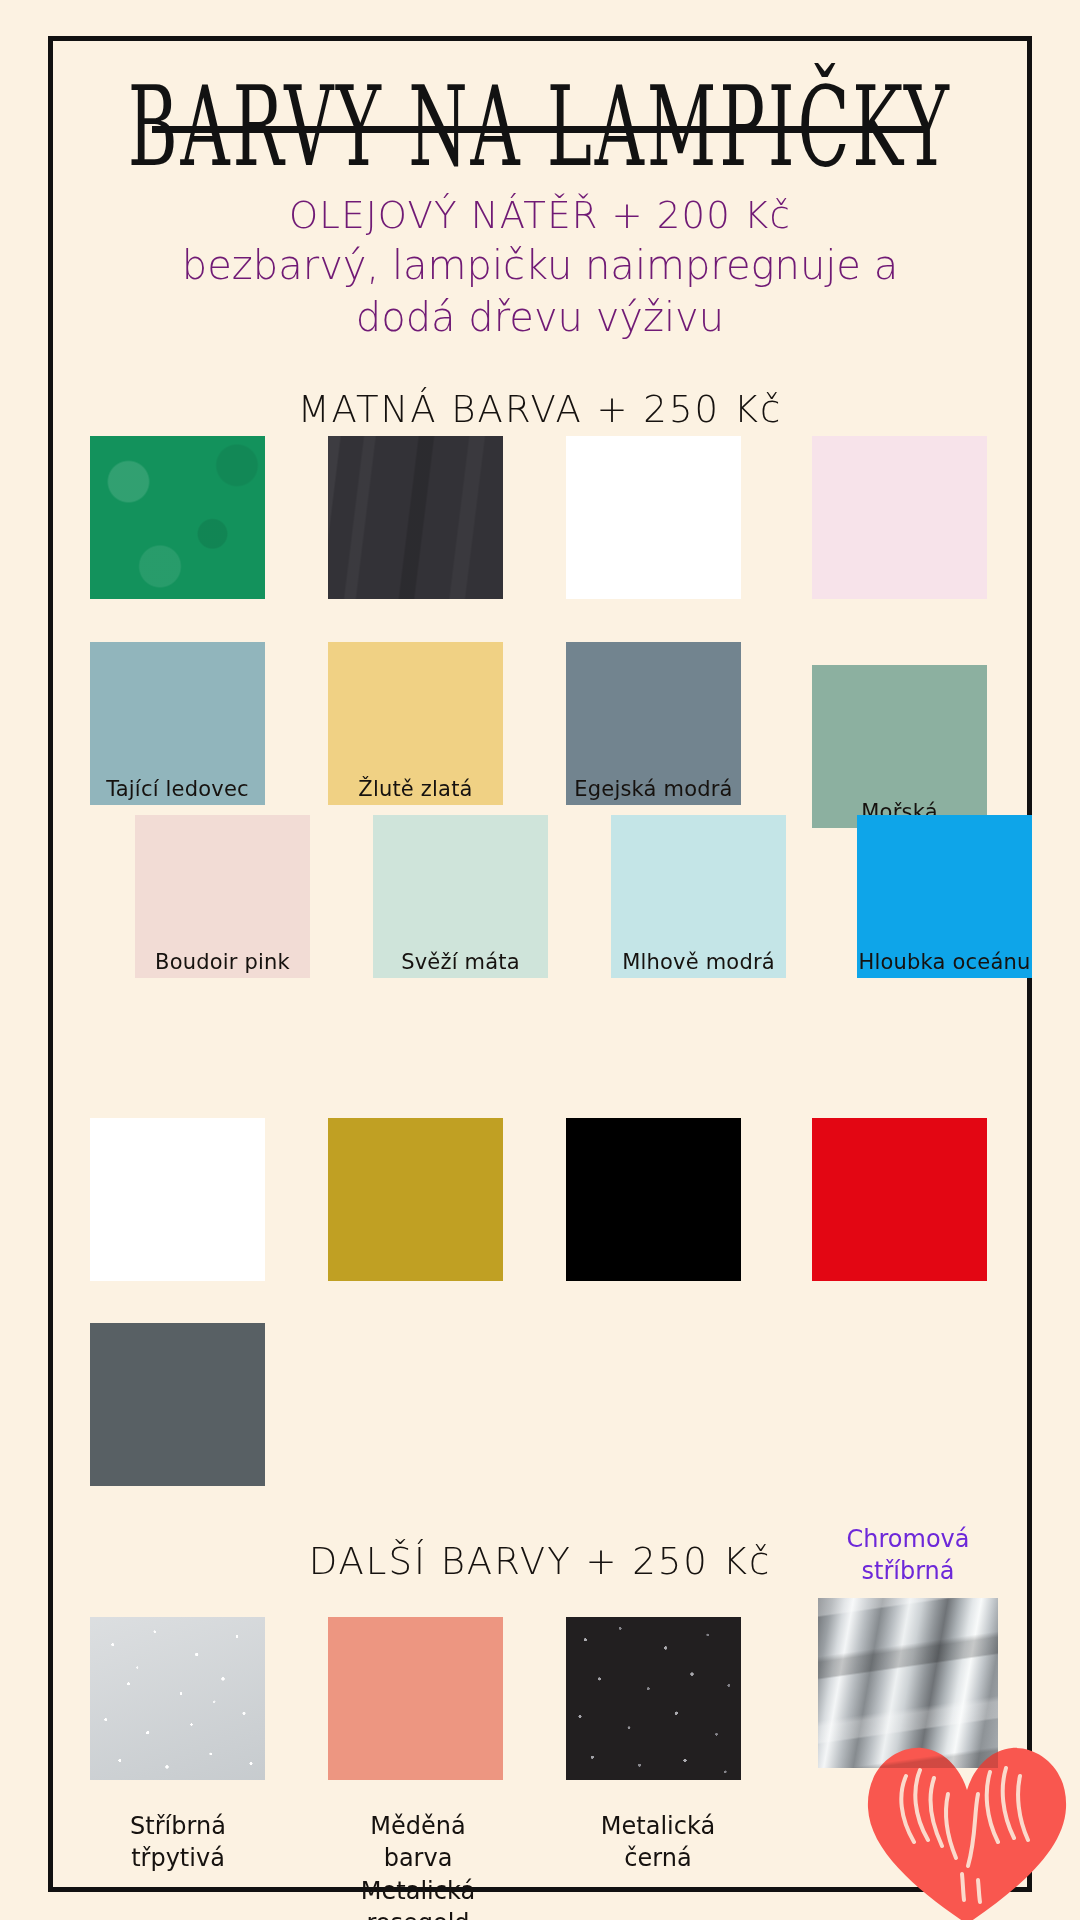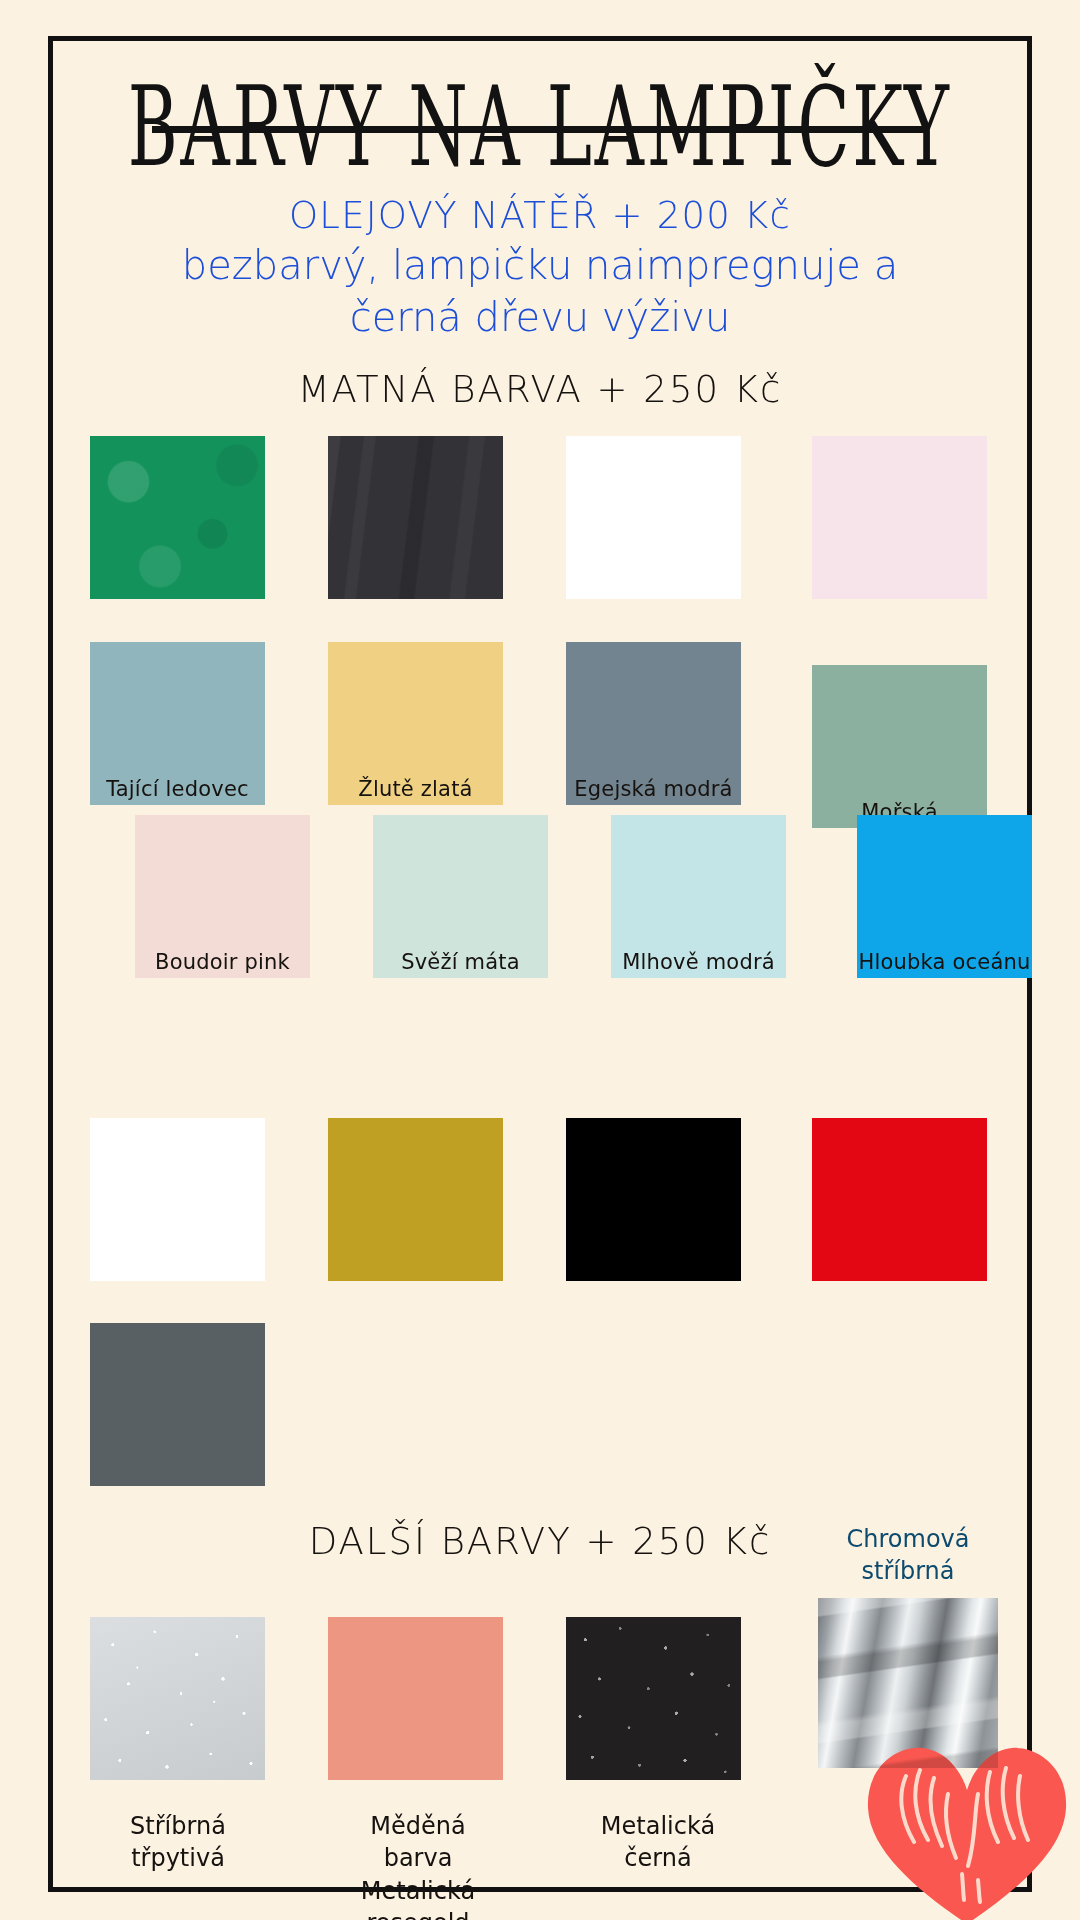--- a/index.html
+++ b/index.html
@@ -43,21 +43,21 @@
     position:absolute;
     left:152px; top:126px;
     width:776px; height:7px;
     background:#121212;
   }
 
   
   .oil-block {
     position:absolute; left:48px; top:192px; width:984px;
     text-align:center;
-    color:#1d4ed8;
+    color:#701a75;
   }
   .oil-line1 {
     font-size:37px;
     letter-spacing:1.2px;
     line-height:1.28;
     font-family:"DejaVu Sans", sans-serif;
     font-weight:300;
   }
   .oil-line2, .oil-line3 {
     font-size:40px;
@@ -67,20 +67,21 @@
   }
 
   .section-head {
     position:absolute; left:48px; width:984px;
     text-align:center;
     font-family:"DejaVu Sans", sans-serif;
     font-weight:300;
     font-size:37px;
     letter-spacing:2px;
     color:#16120f;
+    margin-top:20px;
   }
   #head-matt   { top:368px; }
   #head-gloss  { top:1043px; }
   #head-other  { top:1520px; }
 
   
   .sw-row { position:absolute; left:0; width:1080px; height:170px; }
   .sw {
     position:absolute;
     width:175px; height:163px;
@@ -174,21 +175,21 @@
                       rgba(0,0,0,.20) 33% 41%, transparent 42% 63%,
                       rgba(255,255,255,.25) 66% 74%, transparent 75% 89%,
                       rgba(0,0,0,.16) 91% 100%);
   }
 
   
   .chrome-block { position:absolute; left:808px; top:1524px; width:200px; }
   .chrome-cap {
     text-align:center;
     font-family:"DejaVu Sans", sans-serif;
-    font-size:24px; line-height:1.33; color:#0c4a6e;
+    font-size:24px; line-height:1.33; color:#6d28d9;
   }
   .chrome-swatch {
     position:relative;
     margin:10px auto 0;
     width:180px; height:170px;
     overflow:hidden;
   }
 
   
   .bot-label {
@@ -214,21 +215,21 @@
   <div class="frame"></div>
 
   <div class="title-wrap">
     <div class="title">BARVY NA LAMPIČKY</div>
   </div>
   <div class="title-underline"></div>
 
   <div class="oil-block">
     <div class="oil-line1">OLEJOVÝ NÁTĚŘ + 200 Kč</div>
     <div class="oil-line2">bezbarvý, lampičku naimpregnuje a</div>
-    <div class="oil-line3">černá dřevu výživu</div>
+    <div class="oil-line3">dodá dřevu výživu</div>
   </div>
 
   <div class="section-head" id="head-matt">MATNÁ BARVA + 250 Kč</div>
   <div class="section-head" id="head-other">DALŠÍ BARVY + 250 Kč</div>
 
   <div class="sw-row" id="mrow0" style="top:436px;">
       <div class="sw c0 tex-green" style="background: rgb(19, 146, 92);"></div>
       <div class="sw c1 tex-dark" style="background: rgb(51, 50, 55);"></div>
       <div class="sw c2 " style="background: rgb(255, 255, 255);"></div>
       <div class="sw c3 " style="background: rgb(247, 227, 234);"></div>

